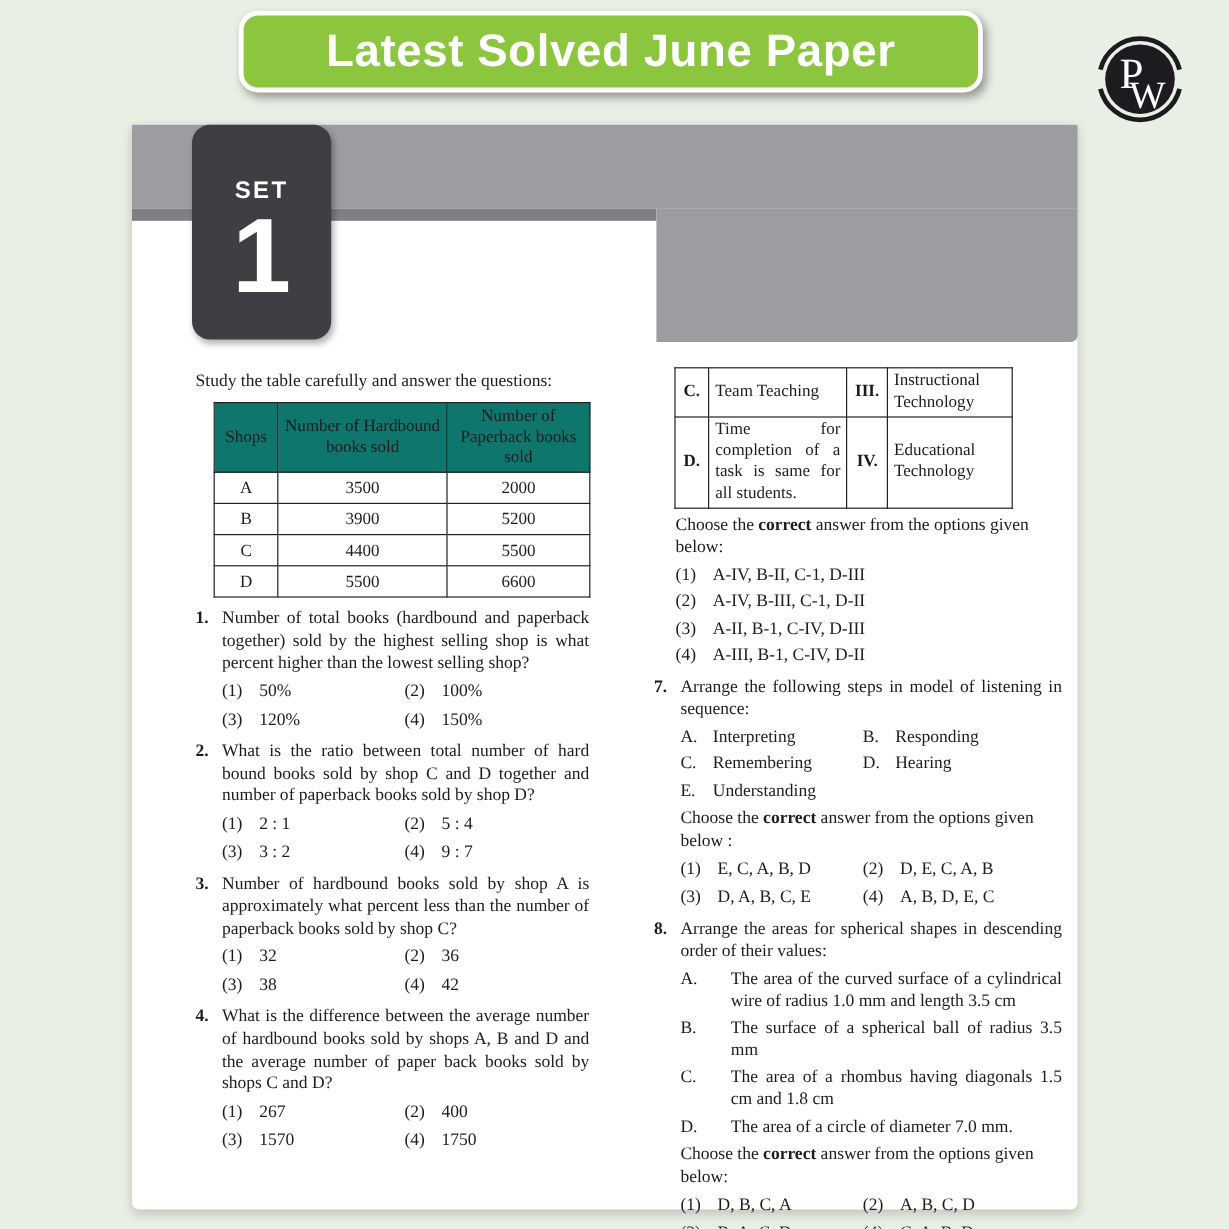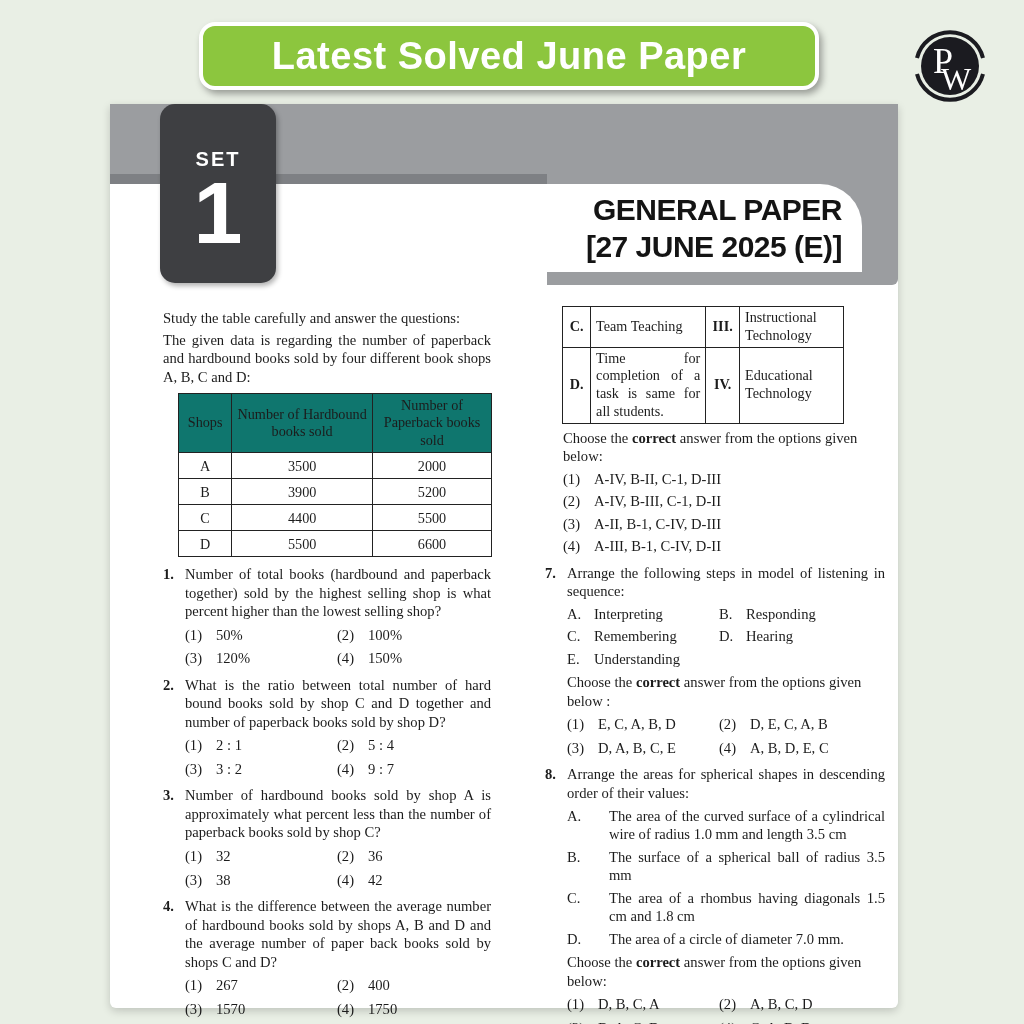--- a/index.html
+++ b/index.html
@@ -5,21 +5,21 @@
   html,body{margin:0;padding:0;}
   body{
     width:1024px;height:1024px;
     background:#e9efe5;
     font-family:"Liberation Serif",serif;
     color:#1c1c1c;
     position:relative;
     overflow:hidden;
   }
   .banner{
-    position:absolute;left:199px;top:22px;width:612px;height:60px;
+    position:absolute;left:199px;top:9px;width:612px;height:60px;
     background:#8cc63e;border:4px solid #ffffff;border-radius:16px;
     box-shadow:3px 4px 7px rgba(0,0,0,.35);
     display:flex;align-items:center;justify-content:center;
   }
   .banner-label{
     font-family:"Liberation Sans",sans-serif;font-weight:bold;
     font-size:38px;color:#ffffff;letter-spacing:0.5px;
   }
   .pw-logo{position:absolute;left:910px;top:24px;width:80px;height:82px;}
   .page{
@@ -104,32 +104,27 @@
     <circle cx="40" cy="42" r="29" fill="#1b1b20"></circle>
     <text x="23" y="49" font-family="Liberation Serif, serif" font-size="36" fill="#ffffff">P</text>
     <text x="31" y="66" font-family="Liberation Serif, serif" font-size="32" fill="#ffffff">W</text>
   </svg>
 </div>
 
 <div class="page">
   <div class="band"></div>
   <div class="band-strip"></div>
   <div class="title-block"></div>
-  <div class="title-panel">
-    <div class="title-line">GENERAL PAPER</div>
-    <div class="title-line">[27 JUNE 2025 (E)]</div>
-  </div>
   <div class="set-tab">
     <div class="set-word">SET</div>
     <div class="set-num">1</div>
   </div>
 
   <div class="col col-left">
     <div class="intro">Study the table carefully and answer the questions:</div>
-    <div class="intro just">The given data is regarding the number of paperback and hardbound books sold by four different book shops A, B, C and D:</div>
 
     <table class="dtable">
       <colgroup>
           <col style="width:17%">
           <col style="width:45%">
           <col style="width:38%">
         </colgroup>
       <thead>
         <tr>
           <th>Shops</th>

